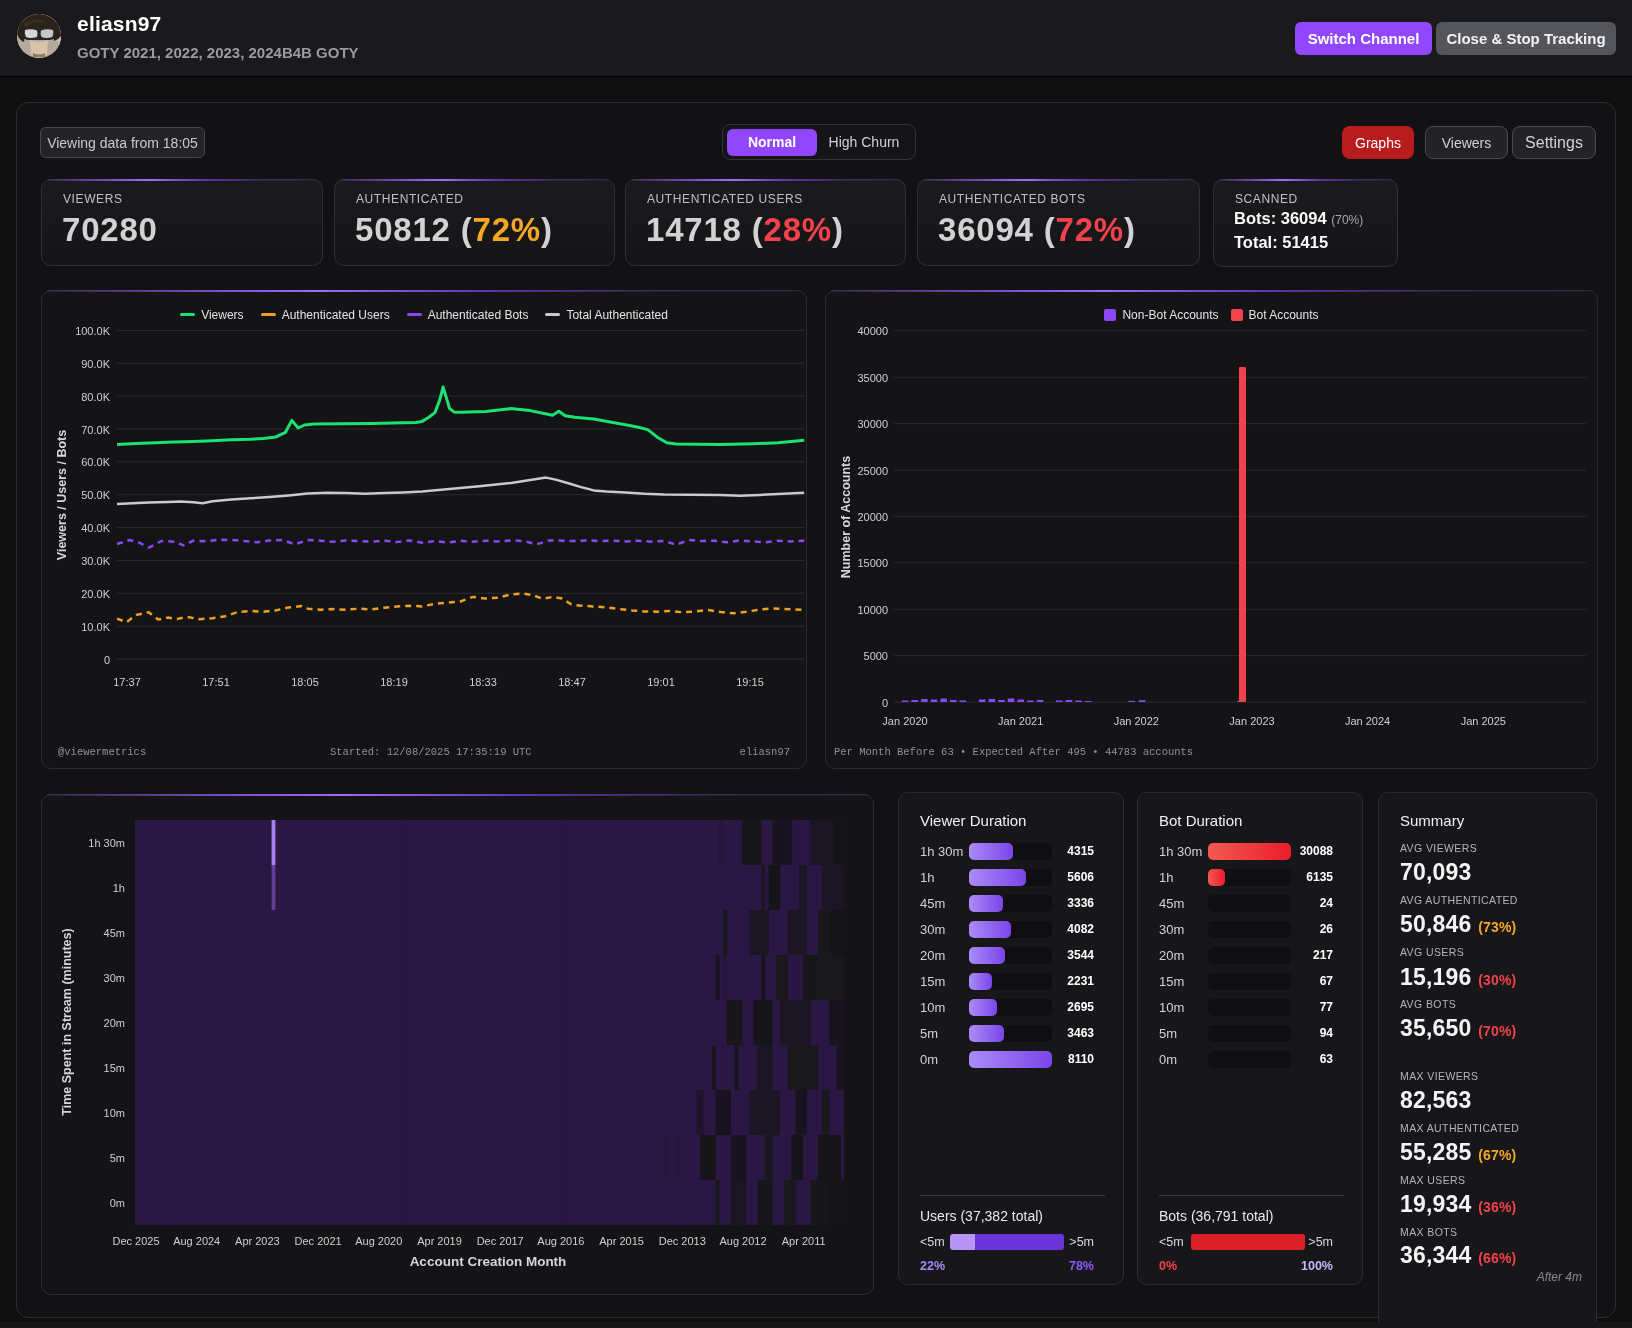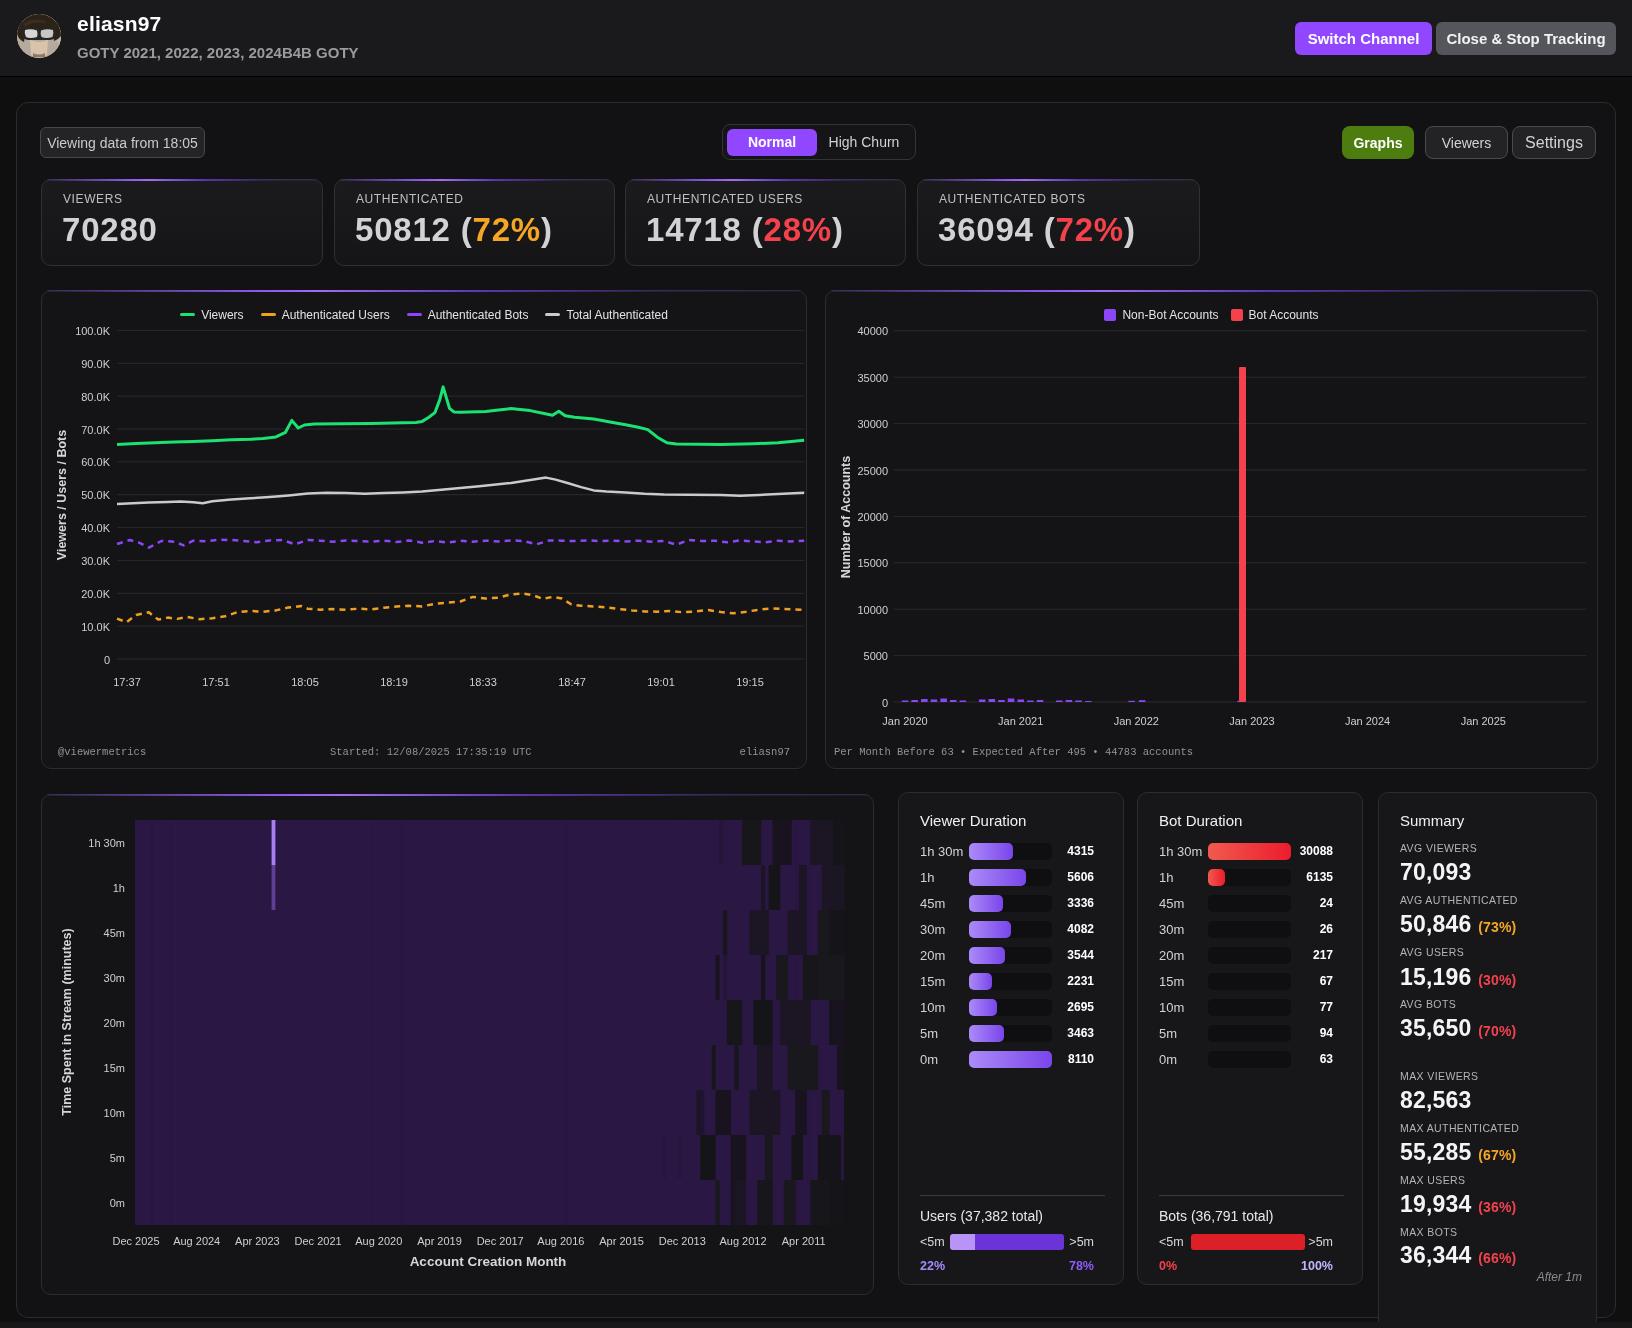--- a/index.html
+++ b/index.html
@@ -9,21 +9,21 @@
 .uname{position:absolute;left:77px;top:12px;font-size:21px;font-weight:bold;color:#fff;letter-spacing:.2px}
 .usub{position:absolute;left:77px;top:44px;font-size:15px;font-weight:bold;color:#9b9b9e}
 .btn{position:absolute;display:flex;align-items:center;justify-content:center;font-weight:bold;border-radius:6px}
 #btn-switch{left:1295px;top:22px;width:137px;height:33px;background:#9147ff;color:#fff;font-size:15px}
 #btn-close{left:1436px;top:22px;width:180px;height:33px;background:#55555c;color:#f3f3f3;font-size:15px;white-space:nowrap}
 #panel{position:absolute;left:16px;top:102px;width:1600px;height:1216px;background:#121214;border:1px solid #2b2b2e;border-radius:12px}
 #btn-viewing{left:23px;top:24px;width:165px;height:31px;background:#242427;border:1px solid #47474c;color:#cacacc;font-size:14px;font-weight:normal;border-radius:6px}
 #toggle{position:absolute;left:705px;top:21px;width:194px;height:36px;background:#151517;border:1px solid #333338;border-radius:8px;display:flex;align-items:center;padding:4px}
 #tg-normal{width:90px;height:27px;background:#9147ff;border-radius:6px;color:#fff;font-size:14px;font-weight:bold;display:flex;align-items:center;justify-content:center}
 #tg-high{flex:1;color:#d2d2d4;font-size:14px;display:flex;align-items:center;justify-content:center}
-#btn-graphs{left:1325px;top:23px;width:72px;height:33px;background:#4d7c0f;color:#fff;font-size:14px;border-radius:8px;font-weight:bold}
+#btn-graphs{left:1325px;top:23px;width:72px;height:33px;background:#b91c1c;color:#fff;font-size:14px;border-radius:8px;font-weight:normal}
 #btn-viewers{left:1408px;top:23px;width:83px;height:33px;background:#232326;border:1px solid #4a4a4f;color:#d2d2d4;font-size:14px;border-radius:8px;font-weight:normal}
 #btn-settings{left:1495px;top:23px;width:84px;height:33px;background:#232326;border:1px solid #4a4a4f;color:#d2d2d4;font-size:16px;border-radius:8px;font-weight:normal}
 .card{position:absolute;background:linear-gradient(180deg,#1b1b1e 0%,#151517 100%);border:1px solid #303034;border-radius:10px}
 .card:before{content:"";position:absolute;left:5px;right:5px;top:-1px;height:2px;border-radius:2px;background:linear-gradient(90deg,rgba(100,60,180,.22),#8d58ea 30%,#9f6cf2 38%,#5b35a9 58%,rgba(80,48,150,.35) 80%,rgba(70,40,130,.18))}
 .slabel{position:absolute;left:21px;top:11.5px;font-size:12px;color:#c0c0c3;letter-spacing:.6px}
 .sval{position:absolute;left:20px;top:31px;font-size:33px;font-weight:bold;color:#d2d2d4;letter-spacing:.8px;white-space:nowrap}
 .pct-o{color:#f5a623}.pct-r{color:#f4424d}
 .chartcard{position:absolute;background:#141416;border:1px solid #2c2c30;border-radius:10px}
 .chartcard:before{content:"";position:absolute;left:5px;right:5px;top:-1px;height:2px;border-radius:2px;background:linear-gradient(90deg,rgba(100,60,180,.22),#8d58ea 28%,#9f6cf2 36%,#5b35a9 58%,rgba(80,48,150,.35) 80%,rgba(70,40,130,.18))}
 .legend{position:absolute;top:16.5px;left:0;right:0;display:flex;justify-content:center;gap:17px;font-size:12px;color:#e3e3e5;align-items:center}
@@ -87,20 +87,25 @@
         <div class="slabel">AUTHENTICATED</div>
         <div class="sval">50812 (<span class="pct-o">72%</span>)</div>
       </div>
       <div class="card" style="left:608px;top:76px;width:281px;height:87px">
         <div class="slabel">AUTHENTICATED USERS</div>
         <div class="sval">14718 (<span class="pct-r">28%</span>)</div>
       </div>
       <div class="card" style="left:900px;top:76px;width:283px;height:87px">
         <div class="slabel">AUTHENTICATED BOTS</div>
         <div class="sval">36094 (<span class="pct-r">72%</span>)</div>
+      </div>
+      <div class="card" style="left:1196px;top:76px;width:185px;height:88px">
+        <div class="slabel" style="top:12px">SCANNED</div>
+        <div style="position:absolute;left:20px;top:29px;font-size:16.5px;font-weight:bold;color:#fafafa;white-space:nowrap">Bots: 36094 <span style="font-size:12px;color:#a8a8ab;font-weight:normal">(70%)</span></div>
+        <div style="position:absolute;left:20px;top:53px;font-size:16.5px;font-weight:bold;color:#fafafa">Total: 51415</div>
       </div>
     <div class="chartcard" id="linecard" style="left:24px;top:187px;width:766px;height:479px">
       <div class="legend">
         <div class="lg"><div class="lline" style="background:#1be272"></div>Viewers</div>
         <div class="lg"><div class="lline" style="background:#f0a020"></div>Authenticated Users</div>
         <div class="lg"><div class="lline" style="background:#8c46f7"></div>Authenticated Bots</div>
         <div class="lg"><div class="lline" style="background:#c9c9ce"></div>Total Authenticated</div>
       </div>
       <svg width="766" height="479" viewBox="0 0 766 479" xmlns="http://www.w3.org/2000/svg" style="position:absolute;left:0;top:0">
 <style>.tick{font:11.5px "Liberation Sans",sans-serif;fill:#cfcfd2}</style>
@@ -441,17 +446,17 @@
         <div class="sumlab" style="top:204.7px">AVG BOTS</div>
         <div class="sumval" style="top:222.2px">35,650 <span class="sumpct pct-r">(70%)</span></div>
         <div class="sumlab" style="top:276.5px">MAX VIEWERS</div>
         <div class="sumval" style="top:293.8px">82,563</div>
         <div class="sumlab" style="top:328.6px">MAX AUTHENTICATED</div>
         <div class="sumval" style="top:345.6px">55,285 <span class="sumpct pct-o">(67%)</span></div>
         <div class="sumlab" style="top:380.8px">MAX USERS</div>
         <div class="sumval" style="top:397.5px">19,934 <span class="sumpct pct-r">(36%)</span></div>
         <div class="sumlab" style="top:432.9px">MAX BOTS</div>
         <div class="sumval" style="top:449.4px">36,344 <span class="sumpct pct-r">(66%)</span></div>
-        <div style="position:absolute;right:14px;top:477px;font-size:12px;font-style:italic;color:#8a8a8d">After 1m</div>
+        <div style="position:absolute;right:14px;top:477px;font-size:12px;font-style:italic;color:#8a8a8d">After 4m</div>
       </div>
   </div>
 </div>
 <div style="position:absolute;left:0;top:1322px;width:1632px;height:6px;background:#18181a"></div>
 
 </body></html>

